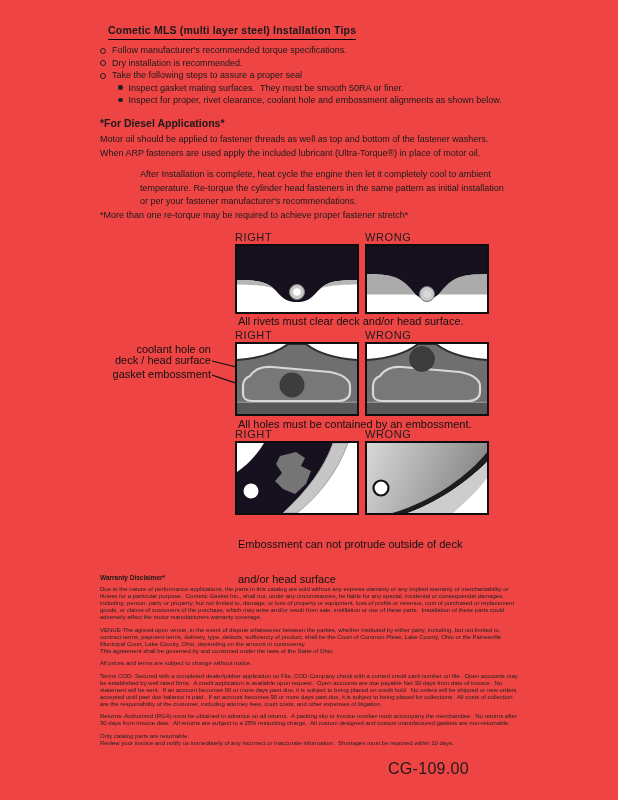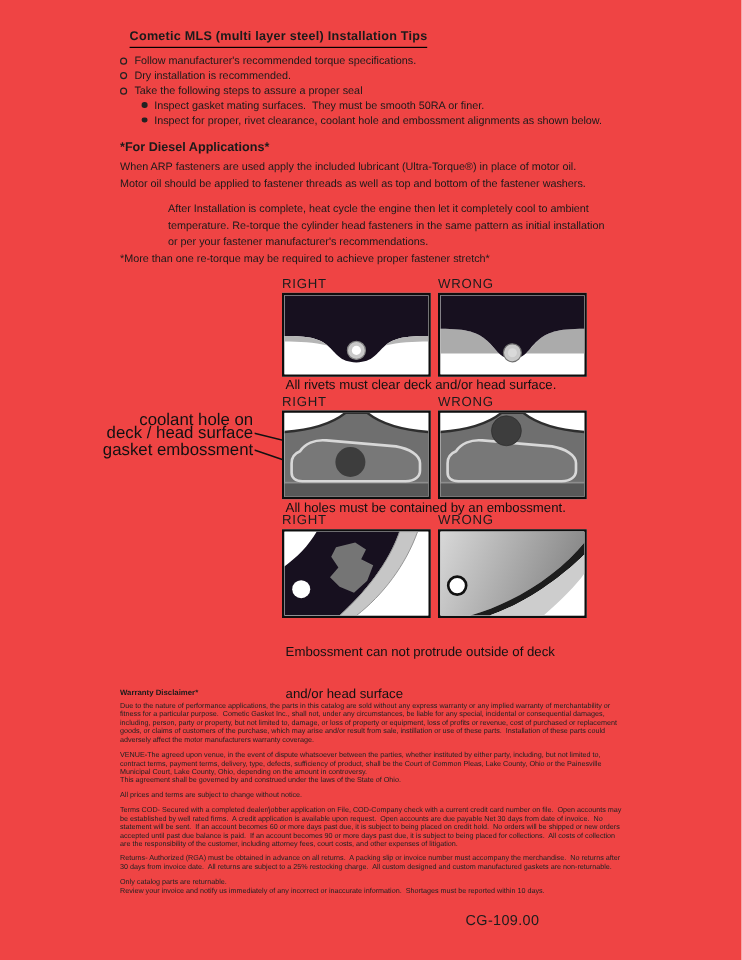--- a/index.html
+++ b/index.html
@@ -23,28 +23,28 @@
   
   .h2{position:absolute;left:100px;top:117px;font-size:10.5px;font-weight:bold;white-space:pre;}
   .para{position:absolute;left:100px;}
   .para .pline{font-size:9px;line-height:13.5px;white-space:pre;}
   
   .dg-label{position:absolute;width:124px;text-align:left;font-size:11px;letter-spacing:.6px;color:#1c1c1c;white-space:pre;}
   .panel{position:absolute;width:120px;height:66px;border:2px solid #0e0e0e;background:#fff;}
   .panel.tall{height:70px;}
   .panel svg{display:block;}
   .caption{position:absolute;left:238px;font-size:11px;line-height:11.5px;white-space:pre;color:#111;}
-  .ann{position:absolute;width:150px;text-align:right;font-size:14px;line-height:10.5px;color:#111;}
+  .ann{position:absolute;width:150px;text-align:right;font-size:11px;line-height:10.5px;color:#111;}
   .ann div{white-space:pre;}
   
   .warranty{position:absolute;left:100px;top:574px;width:440px;}
   .wh{font-size:6.5px;font-weight:bold;margin-bottom:5px;white-space:pre;}
   .wpara{margin-bottom:5.5px;}
   .wline{font-size:6px;line-height:7px;white-space:pre;color:#222;}
-  .footer-code{position:absolute;left:388px;top:760px;font-size:12px;letter-spacing:.3px;color:#1c1c1c;white-space:pre;}
+  .footer-code{position:absolute;left:388px;top:760px;font-size:16px;letter-spacing:.3px;color:#1c1c1c;white-space:pre;}
 </style>
 </head>
 <body>
 
 <div class="page">
 
   <div class="title">Cometic MLS (multi layer steel) Installation Tips</div>
 
   <div class="bullets">
     <div class="brow">
@@ -65,22 +65,22 @@
     </div>
     <div class="brow sub">
       <span class="mk-f"></span>
       <span class="line">Inspect for proper, rivet clearance, coolant hole and embossment alignments as shown below.</span>
     </div>
   </div>
 
   <div class="h2">*For Diesel Applications*</div>
 
   <div class="para" style="top:133px;">
+    <div class="pline">Motor oil should be applied to fastener threads as well as top and bottom of the fastener washers.</div>
     <div class="pline">When ARP fasteners are used apply the included lubricant (Ultra-Torque®) in place of motor oil.</div>
-    <div class="pline">Motor oil should be applied to fastener threads as well as top and bottom of the fastener washers.</div>
   </div>
   <div class="para" style="top:168px;margin-left:40px;">
     <div class="pline">After Installation is complete, heat cycle the engine then let it completely cool to ambient</div>
     <div class="pline">temperature. Re-torque the cylinder head fasteners in the same pattern as initial installation</div>
     <div class="pline">or per your fastener manufacturer's recommendations.</div>
   </div>
   <div class="para" style="top:209px;">
     <div class="pline">*More than one re-torque may be required to achieve proper fastener stretch*</div>
   </div>
 

